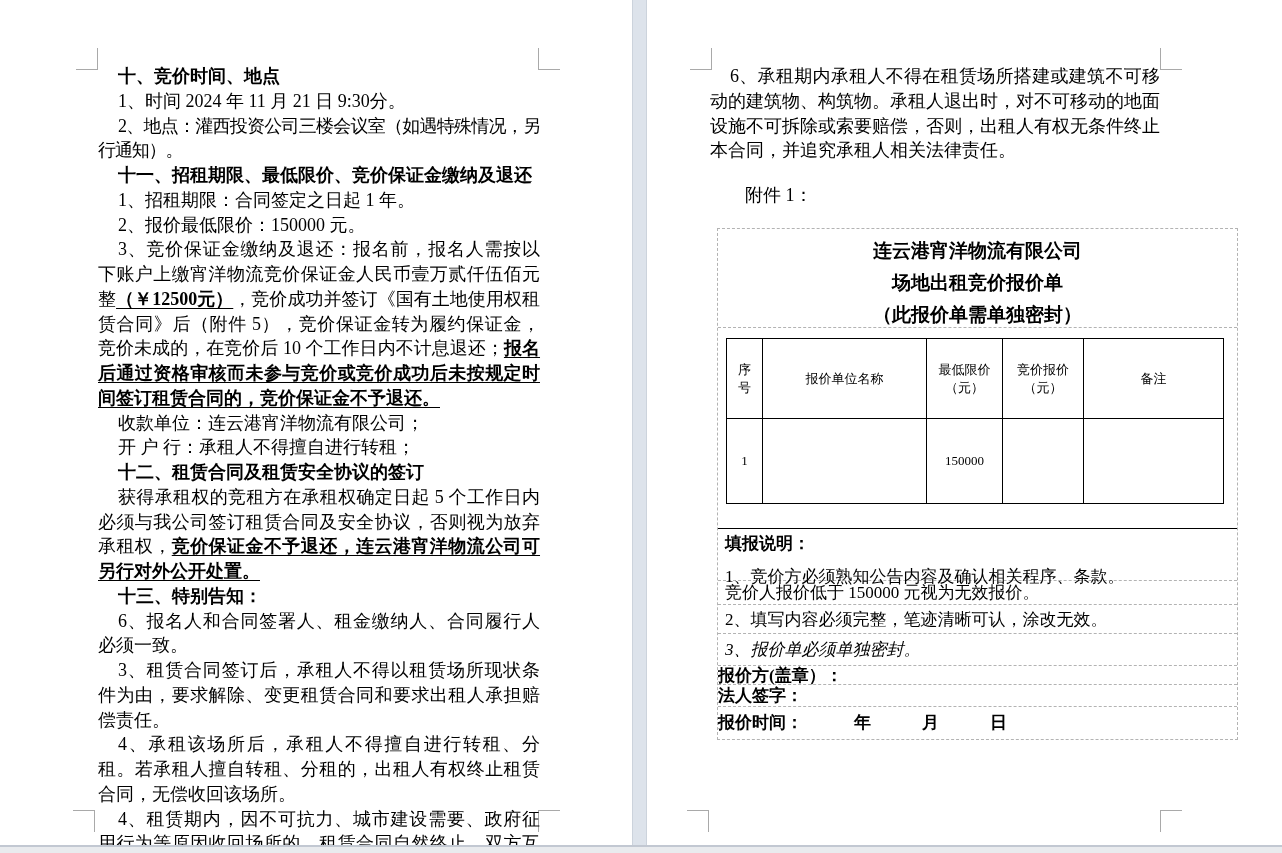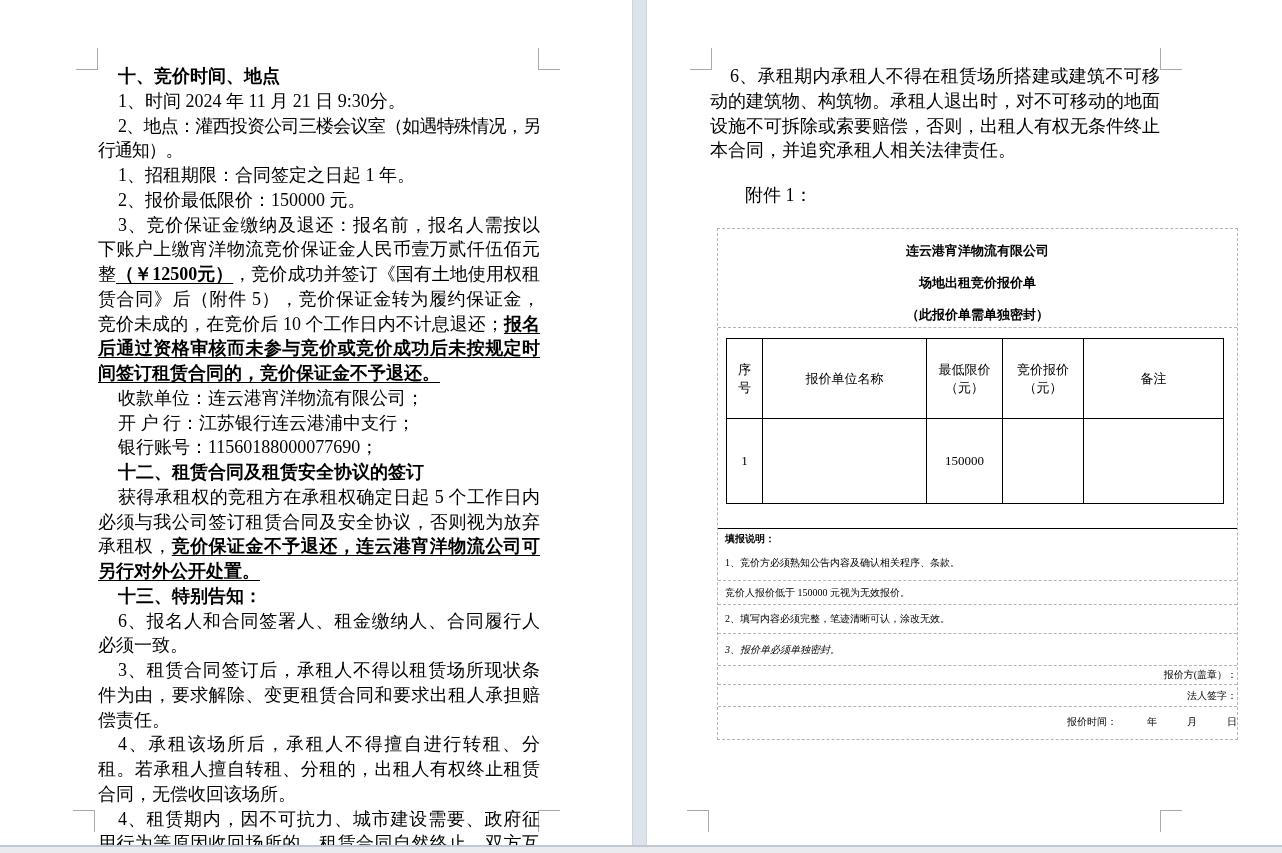--- a/index.html
+++ b/index.html
@@ -24,31 +24,31 @@
   .textblock p{margin:0;text-indent:20px;}
   .b{font-weight:bold;}
   .u{text-decoration:underline;text-underline-offset:3px;}
   .tight{letter-spacing:-1.1px;}
 
   
   .att{position:absolute;left:70px;top:228px;width:521px;height:512px;
        border:1px dashed #b3b3b3;box-sizing:border-box;overflow:hidden;}
   .att-title{height:99px;border-bottom:1px dashed #b3b3b3;text-align:center;
              padding-top:6px;box-sizing:border-box;}
-  .att-title div{font-weight:bold;font-size:13px;line-height:32px;}
+  .att-title div{font-weight:bold;font-size:19px;line-height:32px;}
   .att-table{border-collapse:collapse;margin:10px 0 0 8px;table-layout:fixed;}
   .att-table th,.att-table td{border:1px solid #000;text-align:center;vertical-align:middle;
              padding:0;font-weight:normal;font-size:13px;}
   .att-table th{height:79px;line-height:18px;white-space:pre-line;}
   .att-table td{height:84px;}
-  .att-notes{margin-top:24px;border-top:1px solid #000;font-size:10px;}
+  .att-notes{margin-top:24px;border-top:1px solid #000;font-size:17px;}
   .att-notes .row{box-sizing:border-box;border-bottom:1px dashed #b3b3b3;
                   padding-left:7px;display:flex;align-items:center;}
   .att-notes .row:last-child{border-bottom:none;}
-  .att-notes .row.center{justify-content:flex-end;padding-left:0;}
+  .att-notes .row.center{justify-content:flex-start;padding-left:0;font-weight:bold;}
   .att-notes .row.head{display:block;padding-top:3px;}
   .att-notes .row.head .sub{margin-top:10px;}
   .r1{height:52px;} .r2{height:24px;} .r3{height:29px;} .r4{height:32px;font-style:italic;}
   .r5{height:19px;} .r6{height:22px;} .r7{height:30px;}
   .nb{font-weight:bold;}
 </style>
 </head>
 <body>
 
 <div class="canvas">
@@ -56,26 +56,26 @@
   <div class="page page-left">
     <div class="mark tl" style="left:76px;top:48px;"></div>
     <div class="mark tr" style="left:538px;top:48px;"></div>
     <div class="mark bl" style="left:73px;top:810px;"></div>
     <div class="mark br" style="left:538px;top:810px;"></div>
 
     <div class="textblock" style="left:98px;top:64px;width:442px;">
       <p><span class="b">十、竞价时间、地点</span></p>
       <p><span>1、时间 2024 年 11 月 21 日 9:30分。</span></p>
       <p class="tight"><span>2、地点：灌西投资公司三楼会议室（如遇特殊情况，另行通知）。</span></p>
+      <p><span class="b">十一、招租期限、最低限价、竞价保证金缴纳及退还</span></p>
       <p><span>1、招租期限：合同签定之日起 1 年。</span></p>
       <p><span>2、报价最低限价：150000 元。</span></p>
       <p><span>3、竞价保证金缴纳及退还：报名前，报名人需按以下账户上缴宵洋物流竞价保证金人民币壹万贰仟伍佰元整</span><span class="b u">（￥12500元）</span><span>，竞价成功并签订《国有土地使用权租赁合同》后（附件 5），竞价保证金转为履约保证金，竞价未成的，在竞价后 10 个工作日内不计息退还；</span><span class="b u">报名后通过资格审核而未参与竞价或竞价成功后未按规定时间签订租赁合同的，竞价保证金不予退还。</span></p>
       <p><span>收款单位：连云港宵洋物流有限公司；</span></p>
-      <p><span>开 户 行：江苏银行连云港浦中支行；</span></p>
-      <p><span>银行账号：11560188000077690；</span></p>
+      <p><span>开 户 行：承租人不得擅自进行转租；</span></p>
       <p><span class="b">十二、租赁合同及租赁安全协议的签订</span></p>
       <p><span>获得承租权的竞租方在承租权确定日起 5 个工作日内必须与我公司签订租赁合同及安全协议，否则视为放弃承租权，</span><span class="b u">竞价保证金不予退还，连云港宵洋物流公司可另行对外公开处置。</span></p>
       <p><span class="b">十三、特别告知：</span></p>
       <p><span>6、报名人和合同签署人、租金缴纳人、合同履行人必须一致。</span></p>
       <p><span>3、租赁合同签订后，承租人不得以租赁场所现状条件为由，要求解除、变更租赁合同和要求出租人承担赔偿责任。</span></p>
       <p><span>4、承租该场所后，承租人不得擅自进行转租、分租。若承租人擅自转租、分租的，出租人有权终止租赁合同，无偿收回该场所。</span></p>
       <p><span>4、租赁期内，因不可抗力、城市建设需要、政府征用行为等原因收回场所的，租赁合同自然终止，双方互不承担责任，出租人不作任何形式的补偿或赔偿，也不得要求其他第三方补偿或赔偿。承租人应无条件交还租赁场所，出租人按天计算并收取租金，无息退还剩余租金。</span></p>
     </div>
   </div>
 

